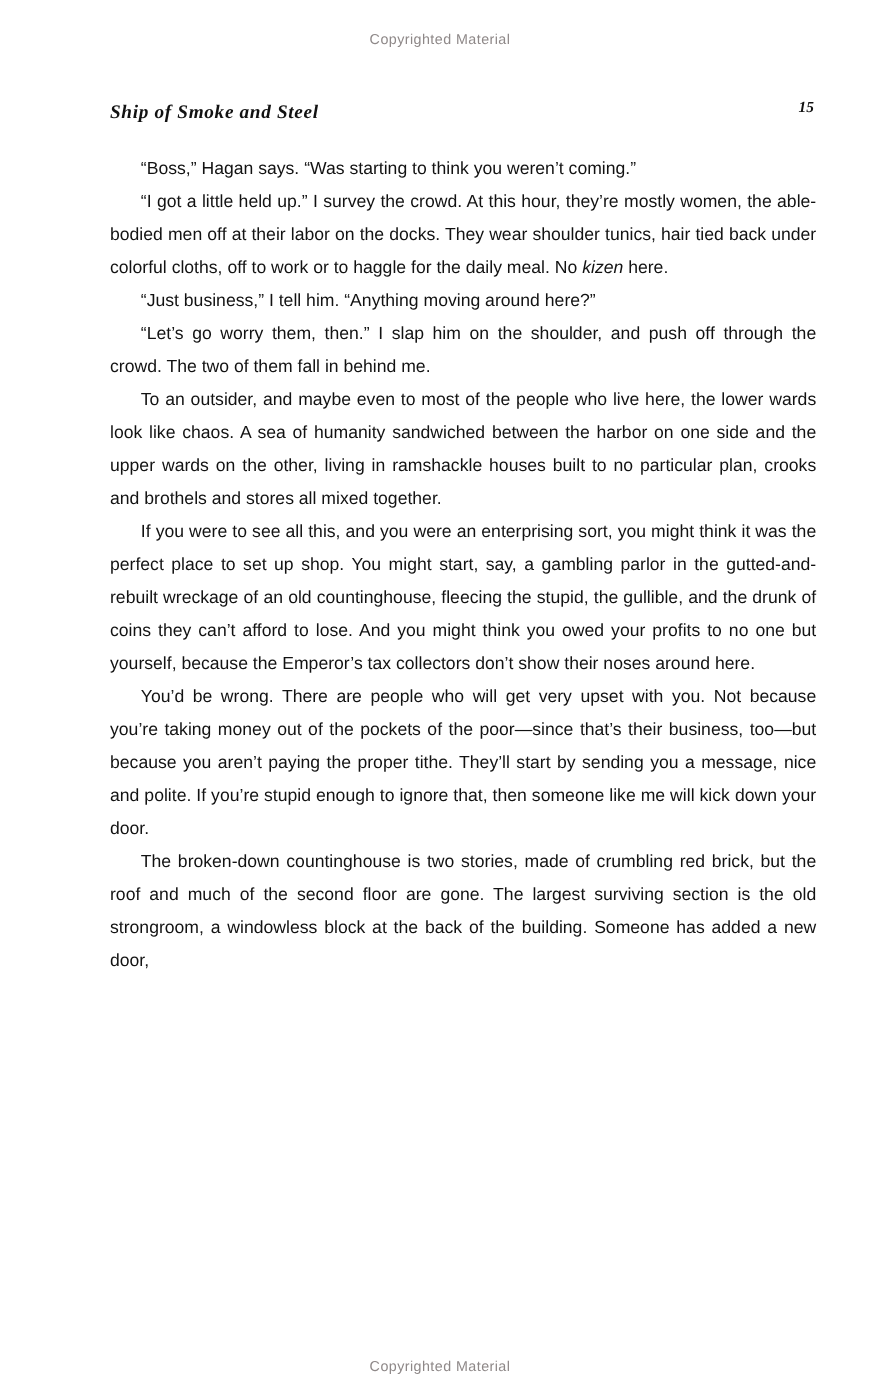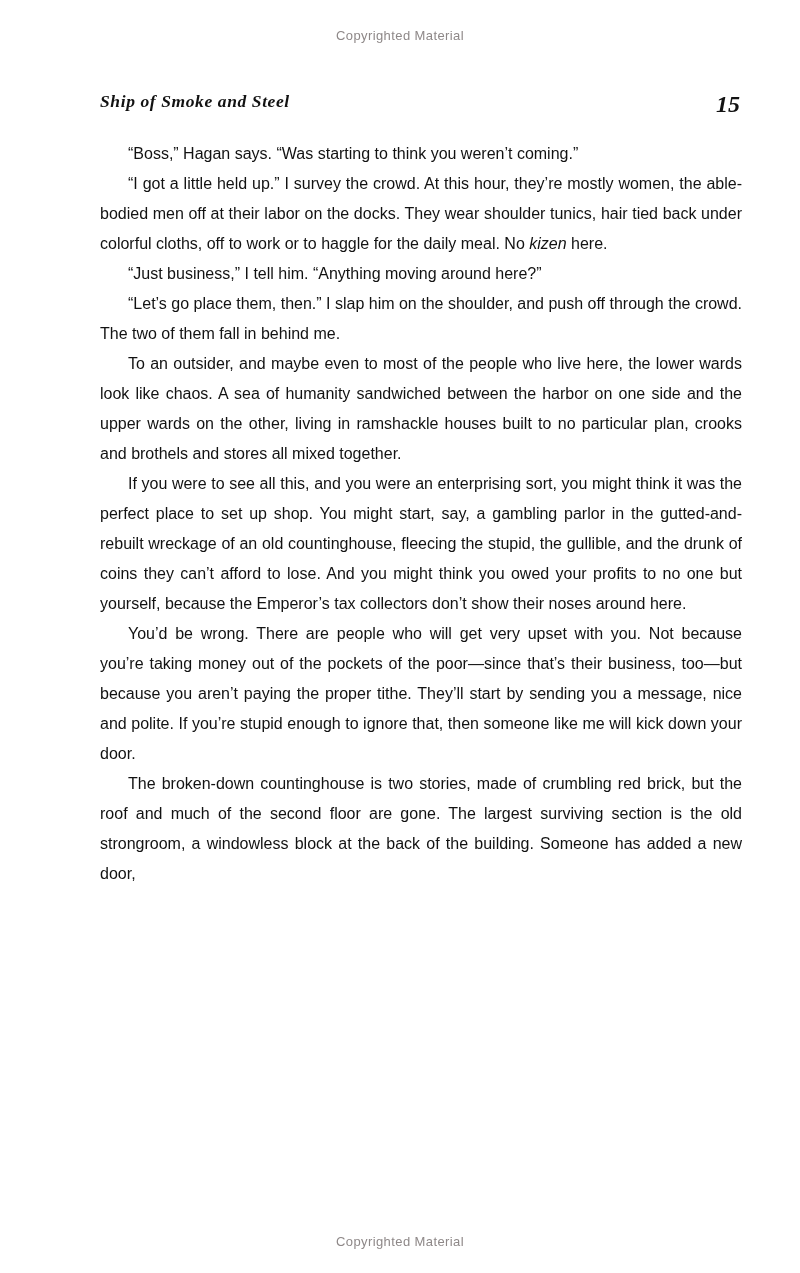--- a/index.html
+++ b/index.html
@@ -49,21 +49,21 @@
     font-weight: bold;
     font-size: 17.5px;
     letter-spacing: 0.6px;
   }
   .page-number {
     position: absolute;
     right: 2px;
     top: 0;
     font-style: italic;
     font-weight: 600;
-    font-size: 24px;
+    font-size: 14px;
   }
   .body-text {
     font-family: Liberation Sans, sans-serif;
     font-size: 16px;
     line-height: 30px;
     color: var(--body-color, #121212);
     text-align: justify;
   }
   .body-text p {
     margin: 0;
@@ -85,21 +85,21 @@
 
     <div class="page-header">
       <span class="book-title">Ship of Smoke and Steel</span>
       <span class="page-number">15</span>
     </div>
 
     <div class="body-text" id="paragraphs">
         <p><span>“Boss,” Hagan says. “Was starting to think you weren’t coming.”</span></p>
         <p><span>“I got a little held up.” I survey the crowd. At this hour, they’re mostly women, the able-bodied men off at their labor on the docks. They wear shoulder tunics, hair tied back under colorful cloths, off to work or to haggle for the daily meal. No </span><span class="em">kizen</span><span> here.</span></p>
         <p><span>“Just business,” I tell him. “Anything moving around here?”</span></p>
-        <p><span>“Let’s go place them, then.” I slap him on the shoulder, and push off through the crowd. The two of them fall in behind me.</span></p>
+        <p><span>“Let’s go worry them, then.” I slap him on the shoulder, and push off through the crowd. The two of them fall in behind me.</span></p>
         <p><span>To an outsider, and maybe even to most of the people who live here, the lower wards look like chaos. A sea of humanity sandwiched between the harbor on one side and the upper wards on the other, living in ramshackle houses built to no particular plan, crooks and brothels and stores all mixed together.</span></p>
         <p><span>If you were to see all this, and you were an enterprising sort, you might think it was the perfect place to set up shop. You might start, say, a gambling parlor in the gutted-and-rebuilt wreckage of an old countinghouse, fleecing the stupid, the gullible, and the drunk of coins they can’t afford to lose. And you might think you owed your profits to no one but yourself, because the Emperor’s tax collectors don’t show their noses around here.</span></p>
         <p><span>You’d be wrong. There are people who will get very upset with you. Not because you’re taking money out of the pockets of the poor—since that’s their business, too—but because you aren’t paying the proper tithe. They’ll start by sending you a message, nice and polite. If you’re stupid enough to ignore that, then someone like me will kick down your door.</span></p>
         <p><span>The broken-down countinghouse is two stories, made of crumbling red brick, but the roof and much of the second floor are gone. The largest surviving section is the old strongroom, a windowless block at the back of the building. Someone has added a new door,</span></p>
       </div>
 
   </div>
 
   <div class="copyright-notice copyright-bottom">Copyrighted Material</div>
 

